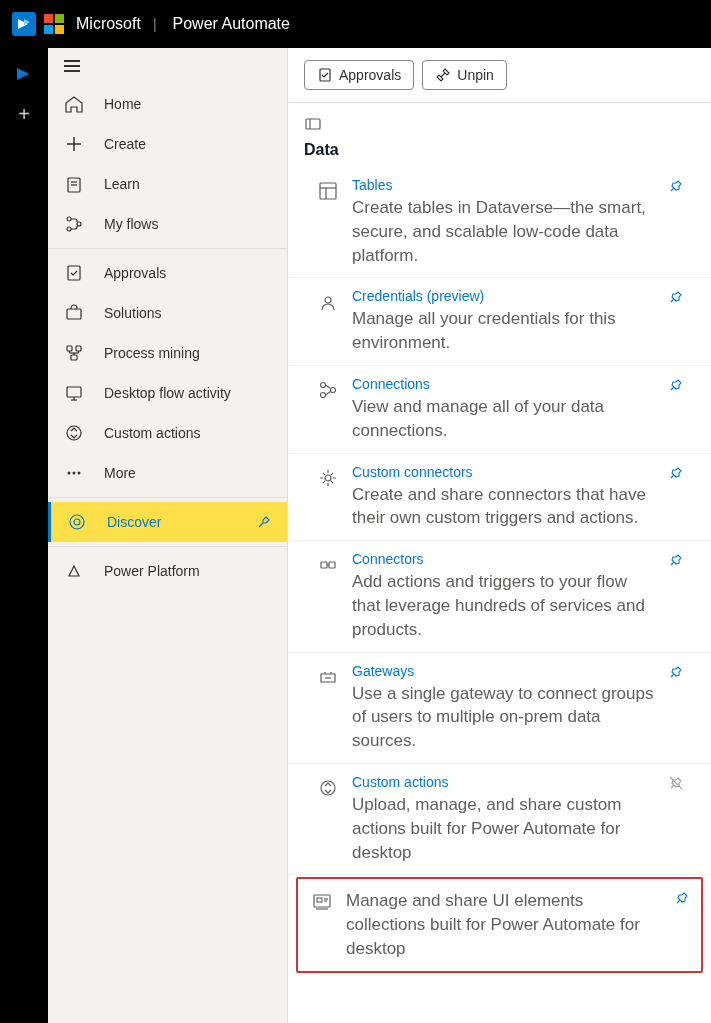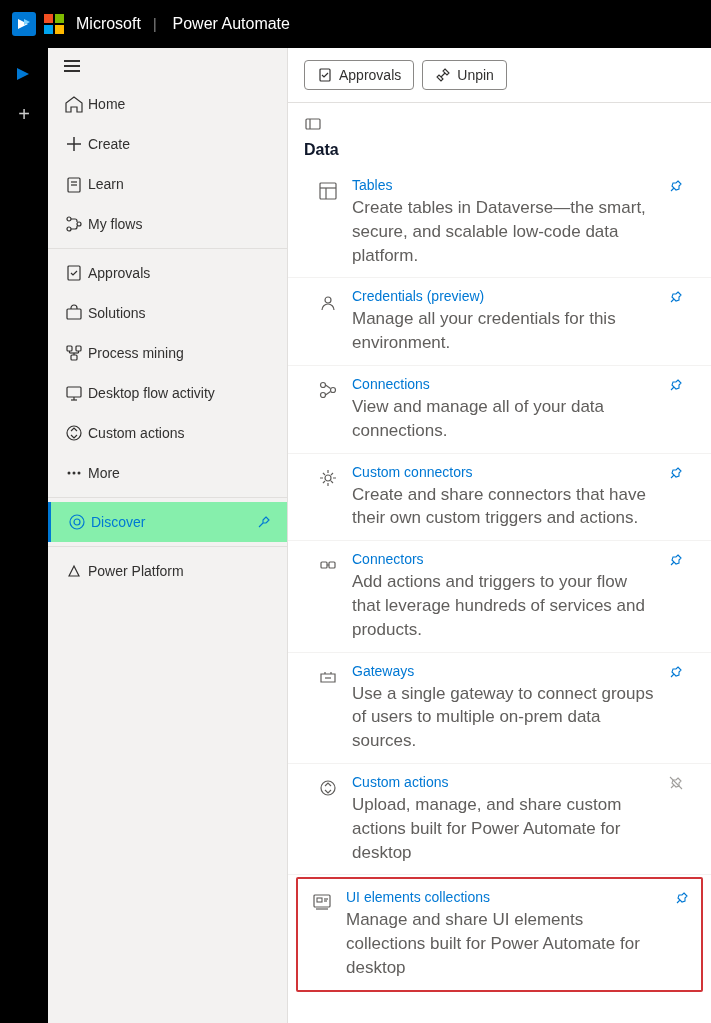--- a/index.html
+++ b/index.html
@@ -28,24 +28,24 @@
       background: #f3f2f1; border-right: 1px solid #e1dfdd;
       display: flex; flex-direction: column;
     }
     .sidebar-header {
       display: flex; align-items: center; padding: 12px 16px; gap: 8px;
     }
     .hamburger { display: flex; flex-direction: column; gap: 3px; cursor: pointer; }
     .hamburger span { display: block; width: 16px; height: 2px; background: #323130; }
 
     .nav-item {
-      display: flex; align-items: center; padding: 10px 16px; gap: 4px;
+      display: flex; align-items: center; padding: 10px 16px; gap: 20px;
       cursor: pointer; color: #323130; text-decoration: none;
     }
-    .nav-item.active { background: #86efac; border-left: 3px solid #0078d4; color: #0078d4; }
+    .nav-item.active { background: #fde047; border-left: 3px solid #0078d4; color: #0078d4; }
     .nav-item-icon { width: 20px; height: 20px; display: flex; align-items: center; justify-content: center; flex-shrink: 0; }
     .nav-item-label { font-size: 14px; }
     .nav-item.active .nav-item-label { color: #0078d4; }
     .nav-divider { height: 1px; background: #e1dfdd; margin: 4px 0; }
     .nav-item-pin { margin-left: auto; }
 
     
     .main {
       position: absolute; top: 48px; left: 288px; width: 423px; height: 975px;
       overflow-y: auto; background: #fff; padding: 0;
@@ -427,21 +427,20 @@
     <div class="data-item-icon">
       <svg width="20" height="20" viewBox="0 0 20 20">
           <rect x="2" y="2" width="16" height="12" rx="1" stroke="#605e5c" stroke-width="1.2" fill="none"></rect>
           <rect x="5" y="5" width="5" height="4" stroke="#605e5c" stroke-width="1.1" fill="none"></rect>
           <line x1="12" y1="6" x2="16" y2="6" stroke="#605e5c" stroke-width="1.2"></line>
           <line x1="12" y1="8" x2="15" y2="8" stroke="#605e5c" stroke-width="1.2"></line>
           <line x1="4" y1="16" x2="16" y2="16" stroke="#605e5c" stroke-width="1.2"></line>
         </svg>
     </div>
     <div class="data-item-content">
-      <a class="data-item-title" href="#">UI elements collections</a>
       <span class="data-item-desc">Manage and share UI elements collections built for Power Automate for desktop</span>
     </div>
     <div class="data-item-pin">
       <svg width="14" height="14" viewBox="0 0 14 14" fill="none">
           <path d="M9 2l3 3-2 2v3l-3 1-2-2-3 3 3-3-2-2 1-3h3L9 2z" stroke="#0078d4" stroke-width="1.1"></path>
         </svg>
     </div>
   </div>
 
 </div>

